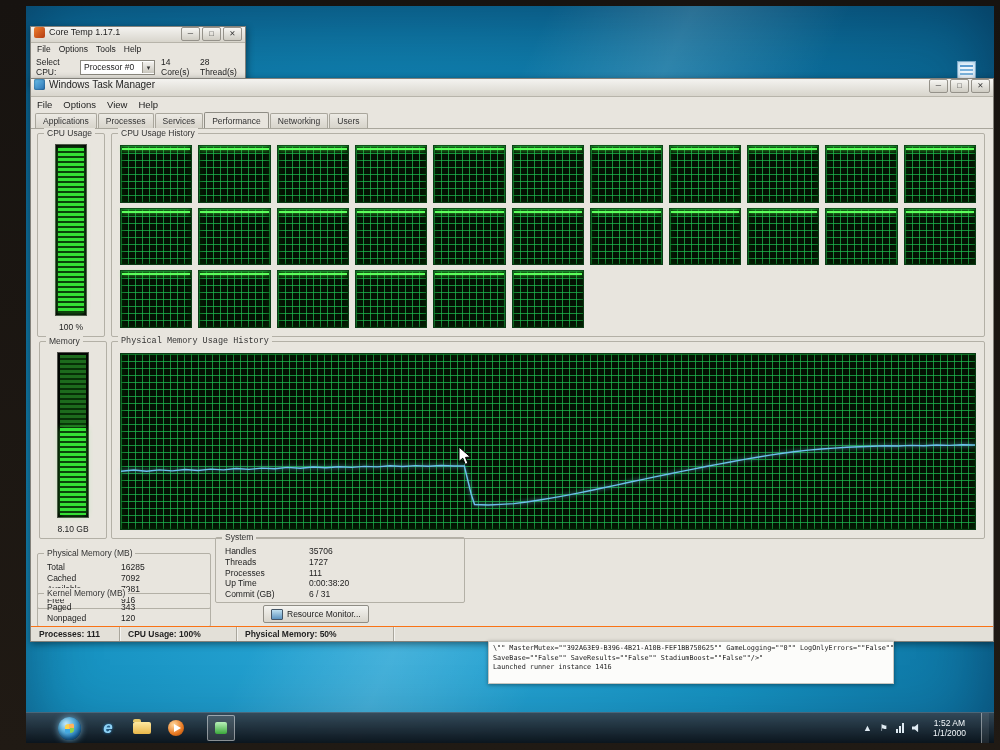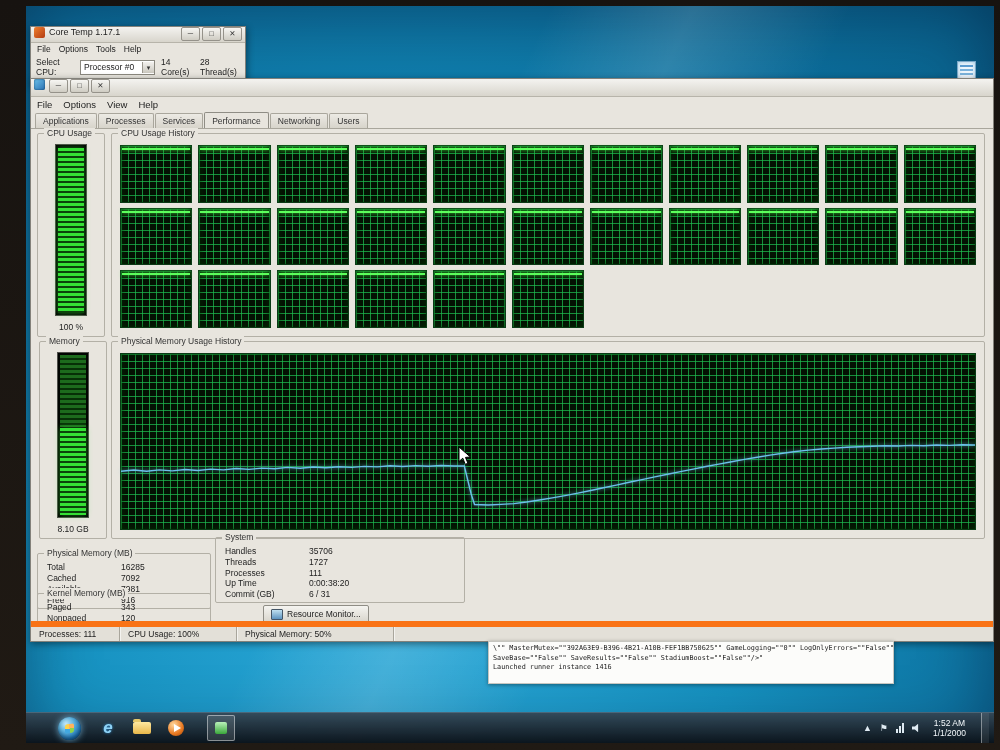--- a/index.html
+++ b/index.html
@@ -54,21 +54,21 @@
      background-image:repeating-linear-gradient(to right, rgba(30,190,80,.72) 0 1px, transparent 1px 7px),
                       repeating-linear-gradient(to bottom, rgba(30,190,80,.72) 0 1px, transparent 1px 7px);
      border:1px solid #0b3a16;box-shadow:inset 0 0 6px rgba(0,50,0,.85);}
   .grp-cpu-usage{left:6px;top:6px;width:66px;height:202px;}
   .grp-cpu-history{left:80px;top:6px;right:8px;height:202px;}
   .cpu-grid{position:absolute;left:8px;right:8px;top:11px;bottom:8px;display:grid;gap:5px 6px;grid-auto-rows:1fr;}
   .cpu-cell{position:relative;}
   .cpu-cell::after{content:"";position:absolute;left:1px;right:1px;top:2px;height:2px;
                    background:#5cff5c;box-shadow:0 0 4px #49ff49;}
   .grp-memory{left:8px;top:214px;width:66px;height:196px;}
-  .grp-mem-history{left:80px;top:214px;right:8px;height:196px;}
+  .grp-mem-history{left:80px;top:214px;right:8px;height:196px;font-family:Liberation Mono, monospace;}
   .mem-graph{position:absolute;left:8px;right:8px;top:11px;bottom:8px;}
   .mem-graph svg{position:absolute;inset:0;width:100%;height:100%;filter:drop-shadow(0 0 2px rgba(110,200,240,.8));}
   .memline{stroke:var(--memory-line-blue,#6cc0ec);}
 
   
   .vbar{position:absolute;left:50%;transform:translateX(-50%);top:10px;bottom:20px;width:30px;
         background:#020802;border:1px solid #4f4f4a;box-shadow:inset 0 0 5px #000;}
   .vfill{position:absolute;left:2px;right:2px;bottom:2px;
          background:repeating-linear-gradient(to bottom,var(--cpu-bar-green,#35e035) 0 3px,#0b430b 3px 5px);
          box-shadow:0 0 6px rgba(60,255,60,.45);}
@@ -89,21 +89,21 @@
   .kv .v{width:72px;text-align:left;}
   .kv.sys .k{width:84px;}
   .kv.sys .v{width:88px;}
 
   .btn{position:absolute;left:184px;top:478px;height:16px;display:flex;align-items:center;gap:4px;
        font-size:8.5px;color:#222;padding:0 7px;
        background:linear-gradient(#f5f4f0,#d8d5cc);border:1px solid #8f8d85;border-radius:2px;margin-left:48px;}
   .btn .mini-monitor{width:10px;height:9px;border:1px solid #456;background:linear-gradient(#bfe0f0,#5c93c0);border-radius:1px;}
 
   .statusbar{position:absolute;left:0;right:0;bottom:0;height:14px;display:flex;align-items:center;
-             font-size:8.5px;color:#222;background:#e3e0d8;border-top:6px solid #f97316;}
+             font-size:8.5px;color:#222;background:#e3e0d8;border-top:1px solid #f97316;font-weight:bold;}
   .pane{border-right:1px solid #a9a69c;box-shadow:1px 0 0 #f4f3ef;height:100%;display:flex;align-items:center;padding:0 8px;}
   .pane.p1{width:72px;} .pane.p2{width:100px;} .pane.p3{width:140px;}
 
   
   .desktop-icon{position:absolute;left:928px;top:54px;width:24px;height:28px;}
   .desktop-icon .page{position:absolute;left:3px;top:1px;width:17px;height:21px;background:#eef6fc;
        border:1px solid #7aa8c8;box-shadow:inset 0 0 4px #9cc6e2;}
   .desktop-icon .page::after{content:"";position:absolute;left:2px;top:3px;right:2px;height:2px;
        background:#5c9cd0;box-shadow:0 4px 0 #7ab2dc,0 8px 0 #7ab2dc;}
 
@@ -180,20 +180,21 @@
           <span class="carrow">▾</span>
         </span>
         <span>14  Core(s)</span>
         <span>28  Thread(s)</span>
       </div>
     </div>
 
     <div class="window taskmgr">
       <div class="titlebar">
         <span class="app-icon tm"></span>
+        <span class="title">Windows Task Manager</span>
         <span class="winbtns">
           <span class="wbtn">─</span>
           <span class="wbtn">□</span>
           <span class="wbtn">✕</span>
         </span>
       </div>
       <div class="menubar">
         <span>File</span>
         <span>Options</span>
         <span>View</span>

